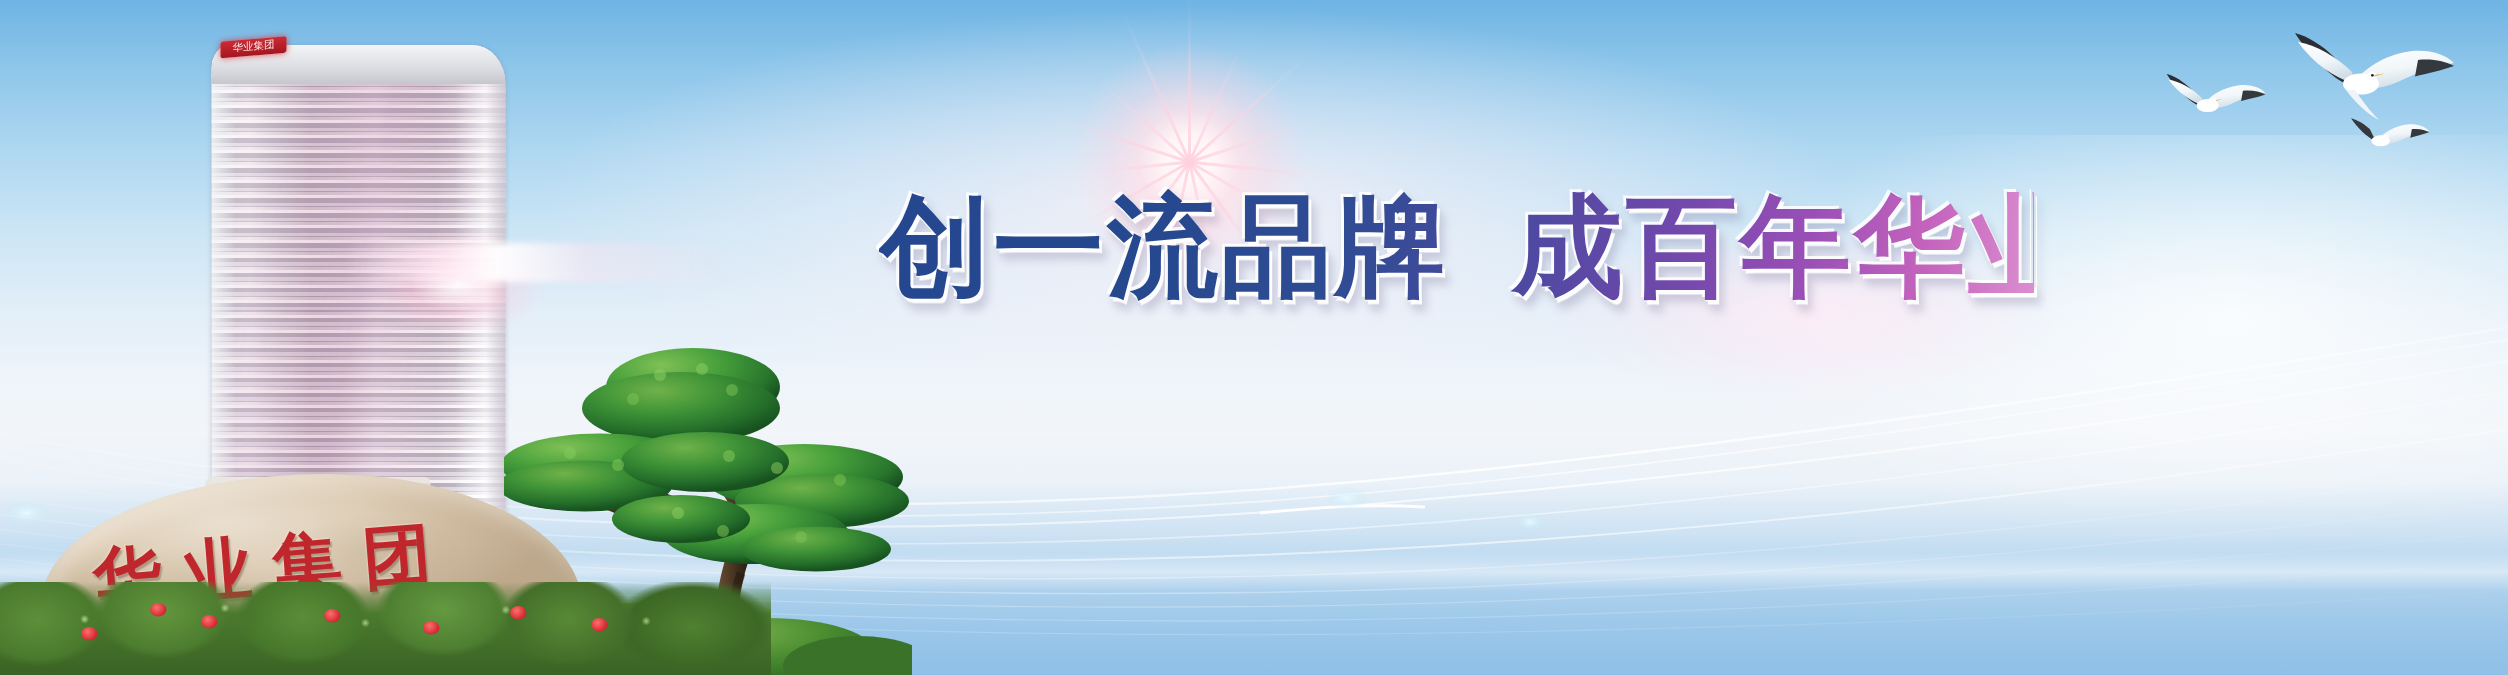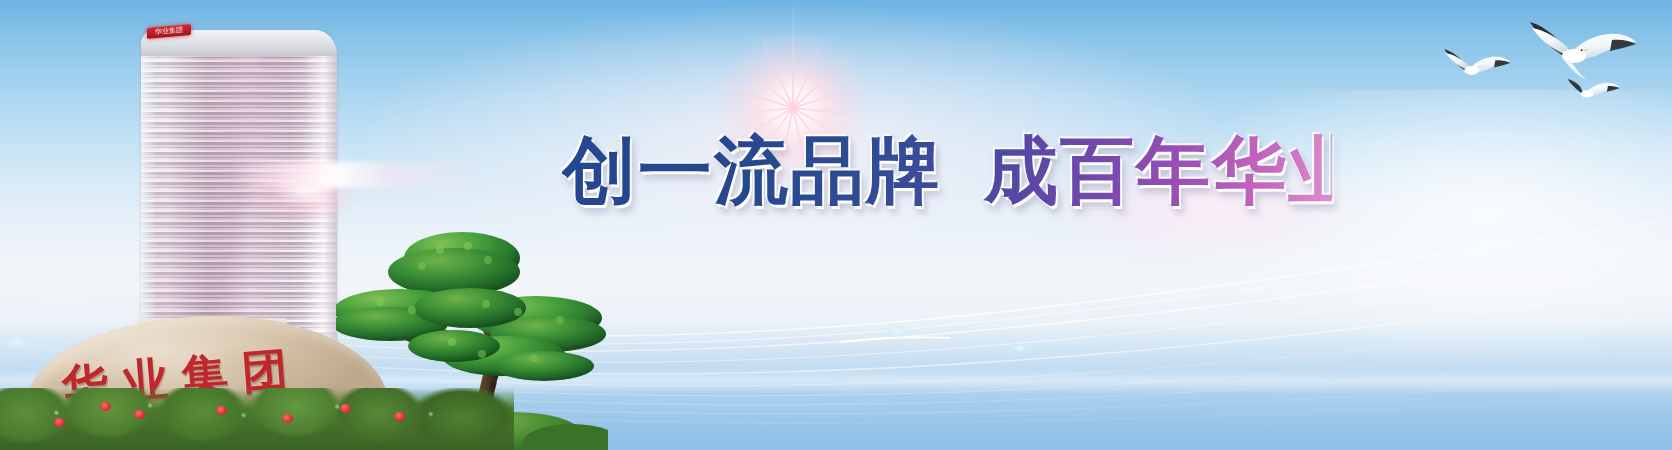--- a/index.html
+++ b/index.html
@@ -211,23 +211,23 @@
   
   .pine{ position:absolute; left:336px; top:216px; width:272px; height:234px; }
 
   
   .slogan-glow{
     position:absolute; left:980px; top:140px; width:470px; height:170px;
     background:radial-gradient(ellipse 50% 50% at 48% 40%, rgba(255,236,246,.85) 0%, rgba(255,232,244,.38) 42%, rgba(255,240,248,0) 72%);
     pointer-events:none;
   }
   .slogan{
-    position:absolute; left:562px; top:126px;
+    position:absolute; left:586px; top:126px;
     width:770px; height:92px;
-    font-family:Liberation Sans, sans-serif;
+    font-family:Liberation Mono, monospace;
     font-weight:700;
     font-size:74px;
     line-height:90px;
     letter-spacing:2px;
     white-space:nowrap;
     background-image:linear-gradient(96deg,
         #24478f 0%, #26488f 24%, #2f4c93 40%,
         #4b49a0 55%, #6f48ab 68%,
         #9a4fb6 80%, #c463bd 90%, #dc8fd0 100%);
     -webkit-background-clip:text;

